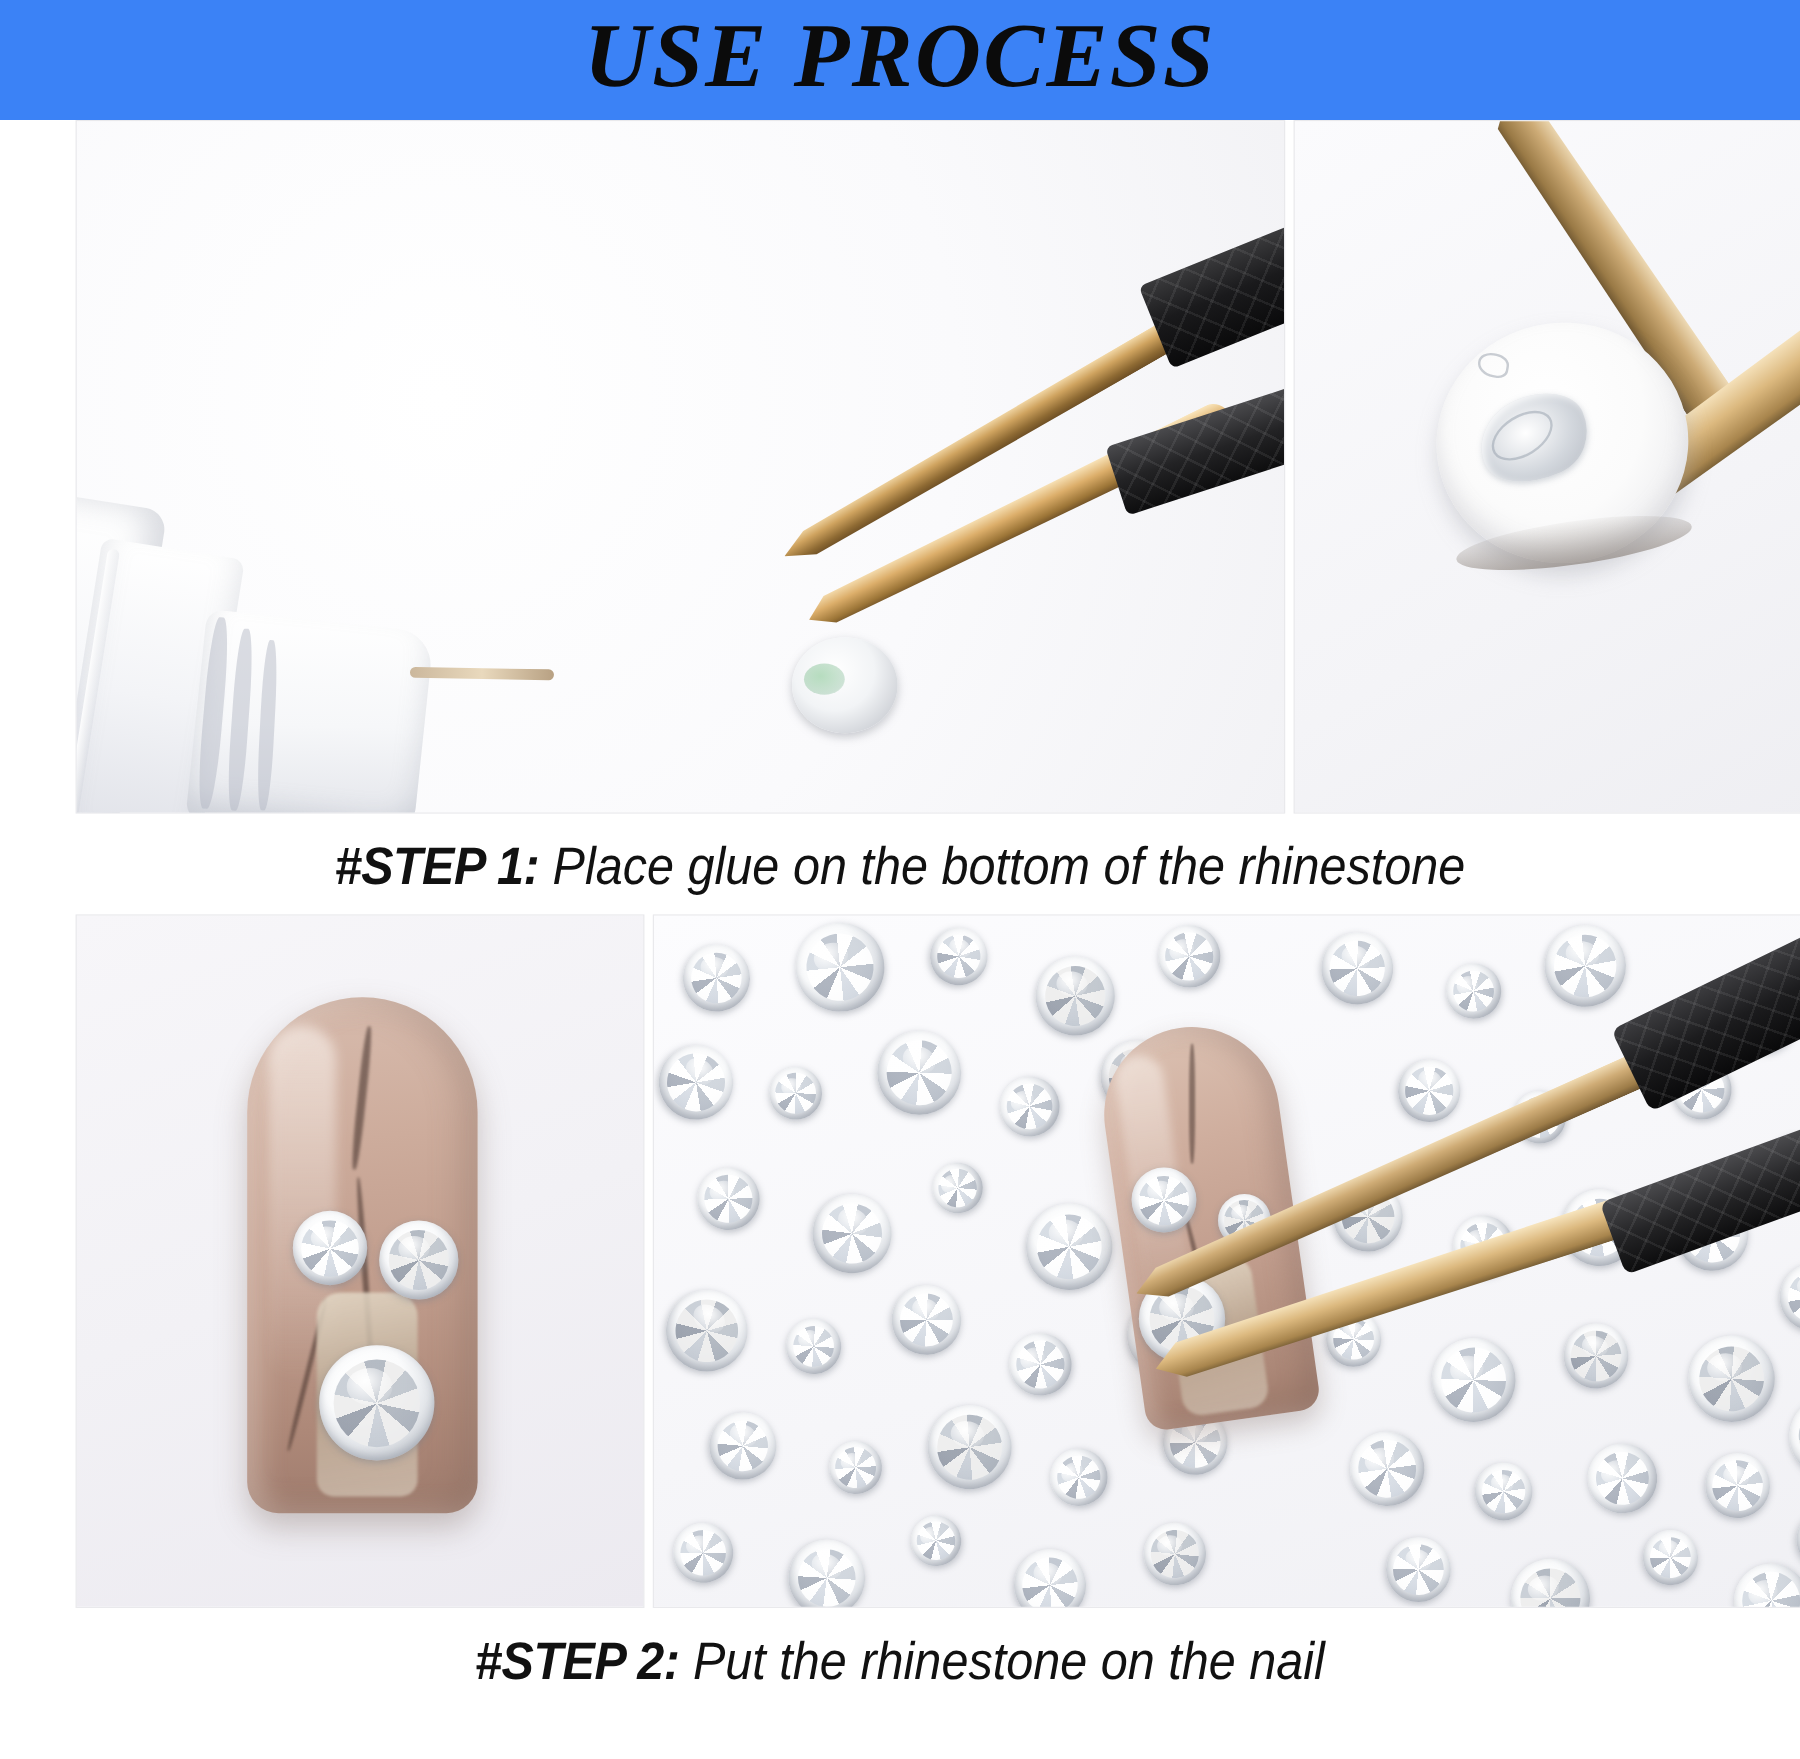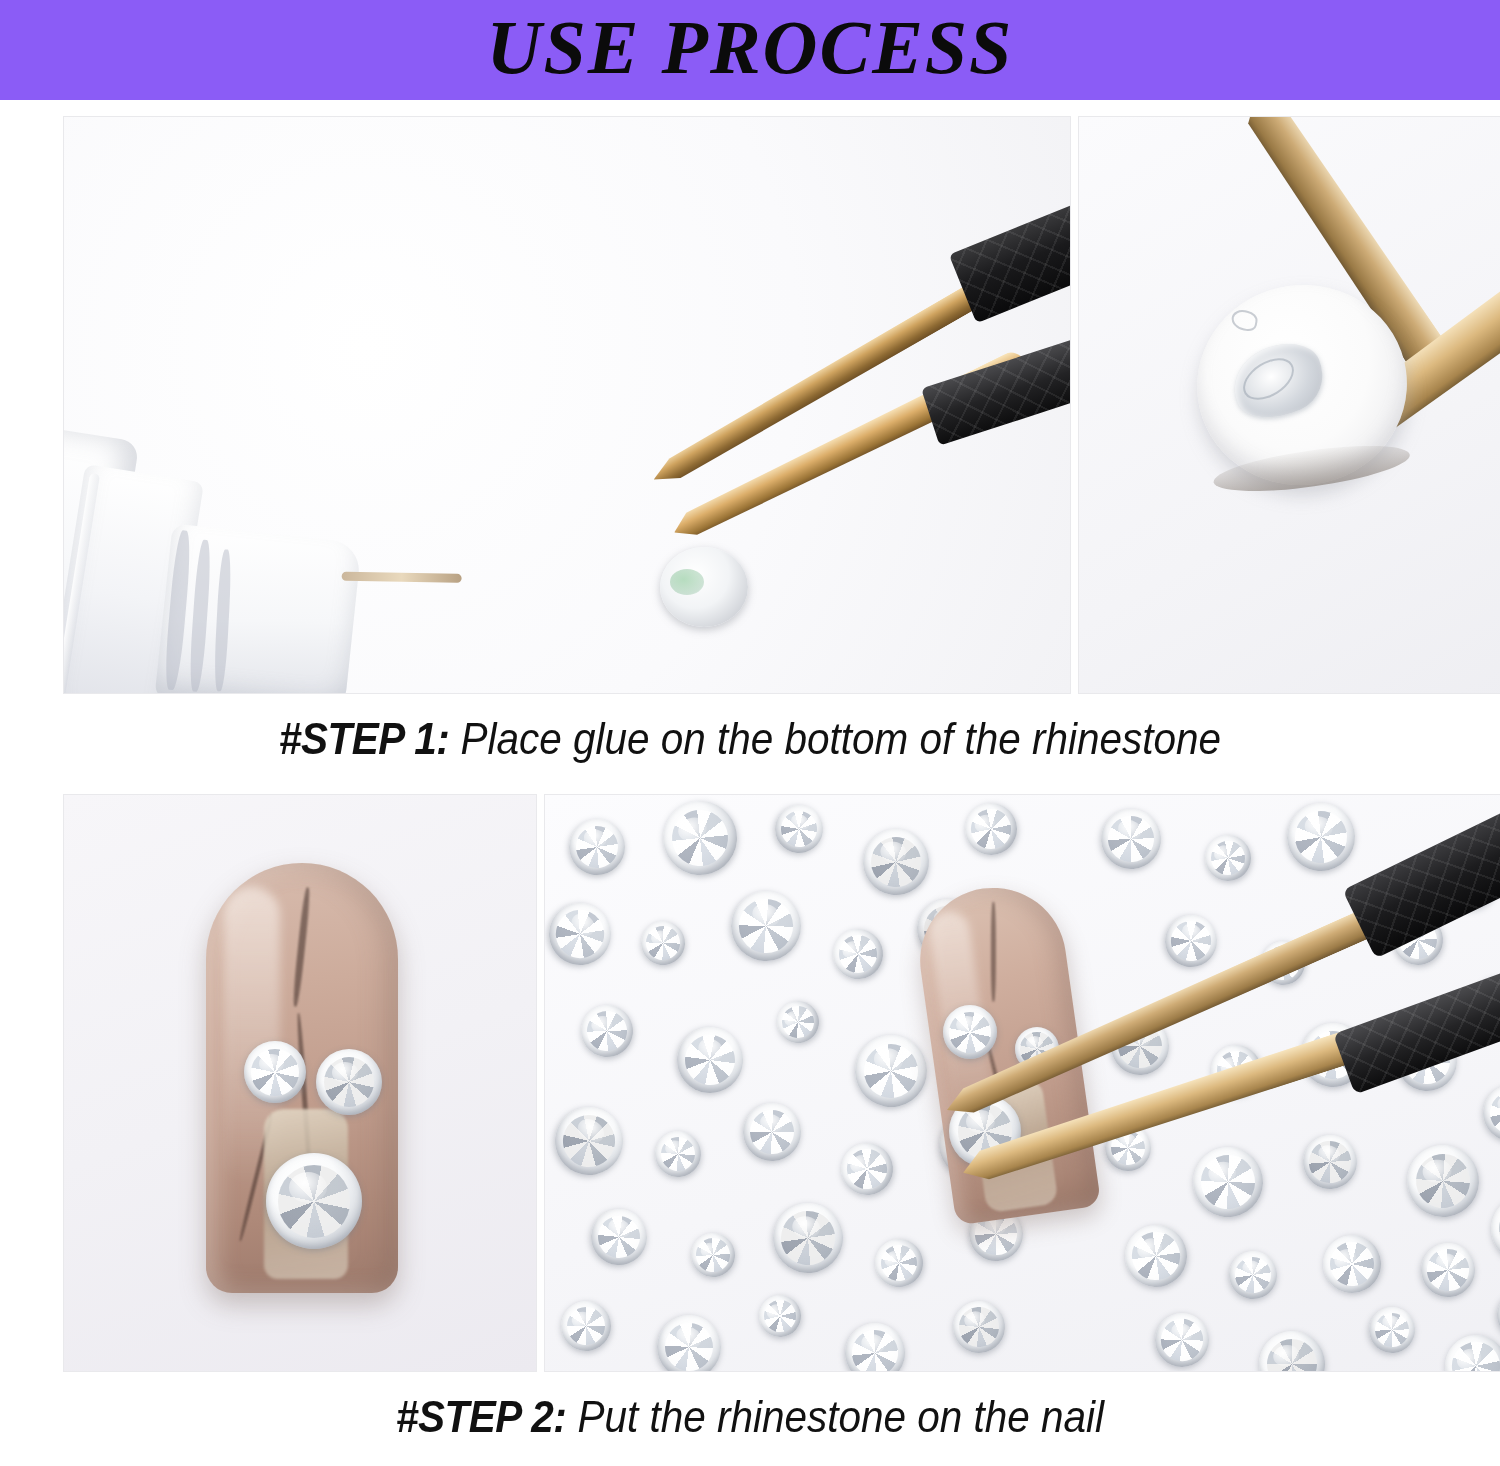--- a/index.html
+++ b/index.html
@@ -8,33 +8,33 @@
     background:#ffffff;
     font-family:"Liberation Sans", sans-serif;
     overflow:hidden;
     position:relative;
   }
 
   
   .title-bar{
     width:100%;height:100px;
     display:flex;align-items:center;justify-content:center;
-    background:#8b5cf6;
+    background:#3b82f6;
   }
   .title{
     font-family:"Liberation Serif", serif;
     font-style:italic;font-weight:bold;
     font-size:76px;letter-spacing:2px;
     color:#0b0b0b;line-height:1;
     white-space:nowrap;
     margin:0;padding:0 0 6px 0;
   }
 
   
-  .row{position:relative;width:1374px;margin:16px auto;}
+  .row{position:relative;width:1374px;margin:0 auto;}
   .panels{display:flex;gap:7px;width:1490px;}
   .panel{
     position:relative;overflow:hidden;
     border:1px solid #e9e9ec;
     background:#fbfbfd;
     box-sizing:border-box;
   }
   .p1{width:1008px;height:578px;}
   .p2{width:475px;height:578px;}
   .p3{width:474px;height:578px;}

